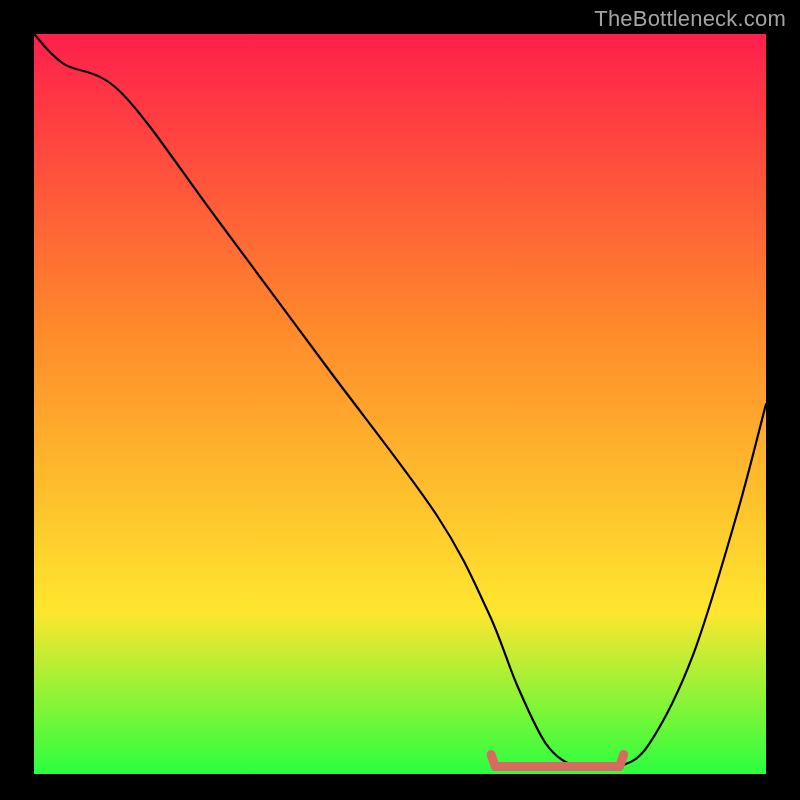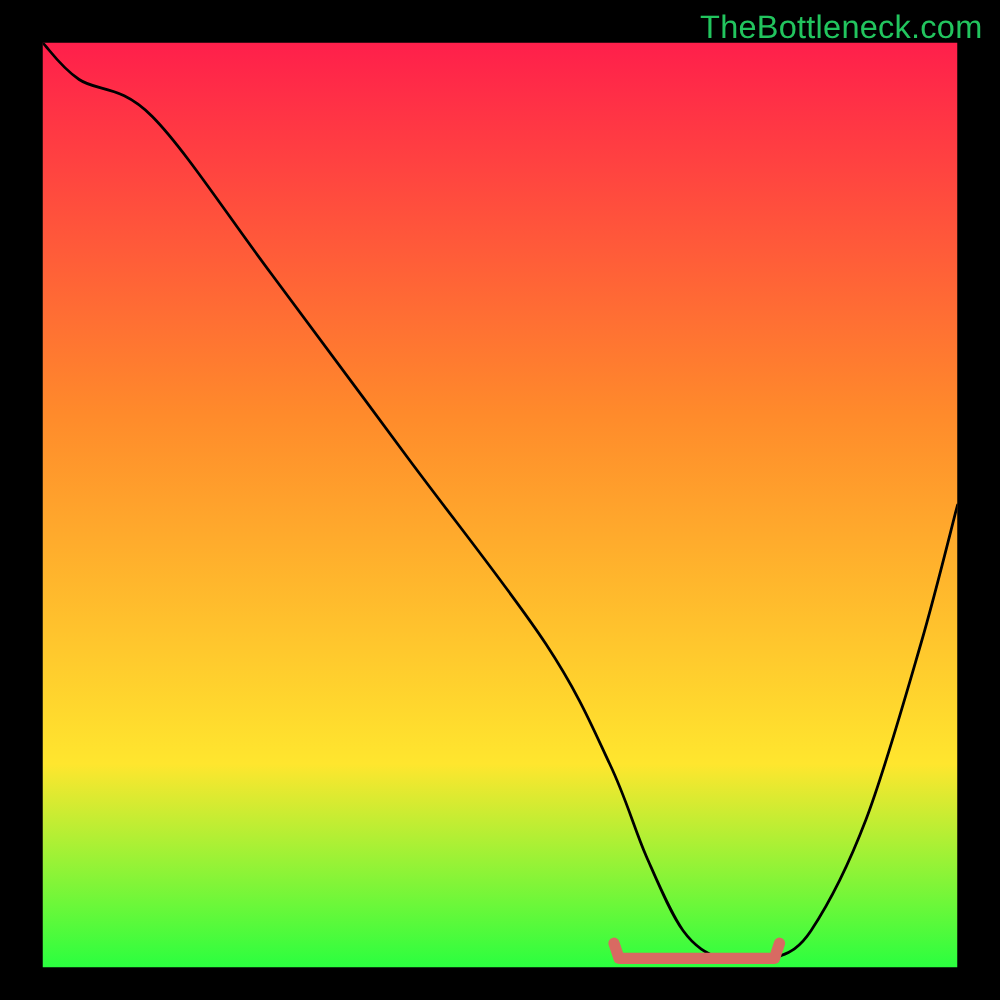--- a/index.html
+++ b/index.html
@@ -16,22 +16,22 @@
     left: 0;
     top: 0;
     width: 800px;
     height: 800px;
     background: #000;
   }
   .watermark {
     position: absolute;
     top: 6px;
     right: 14px;
-    color: #22c55e;
-    font-size: 26px;
+    color: #a3a3a3;
+    font-size: 22px;
     font-weight: 500;
     letter-spacing: 0.2px;
     user-select: none;
   }
   .plot-area {
     position: absolute;
     background: #000;
   }
   svg { display: block; }
 </style>

